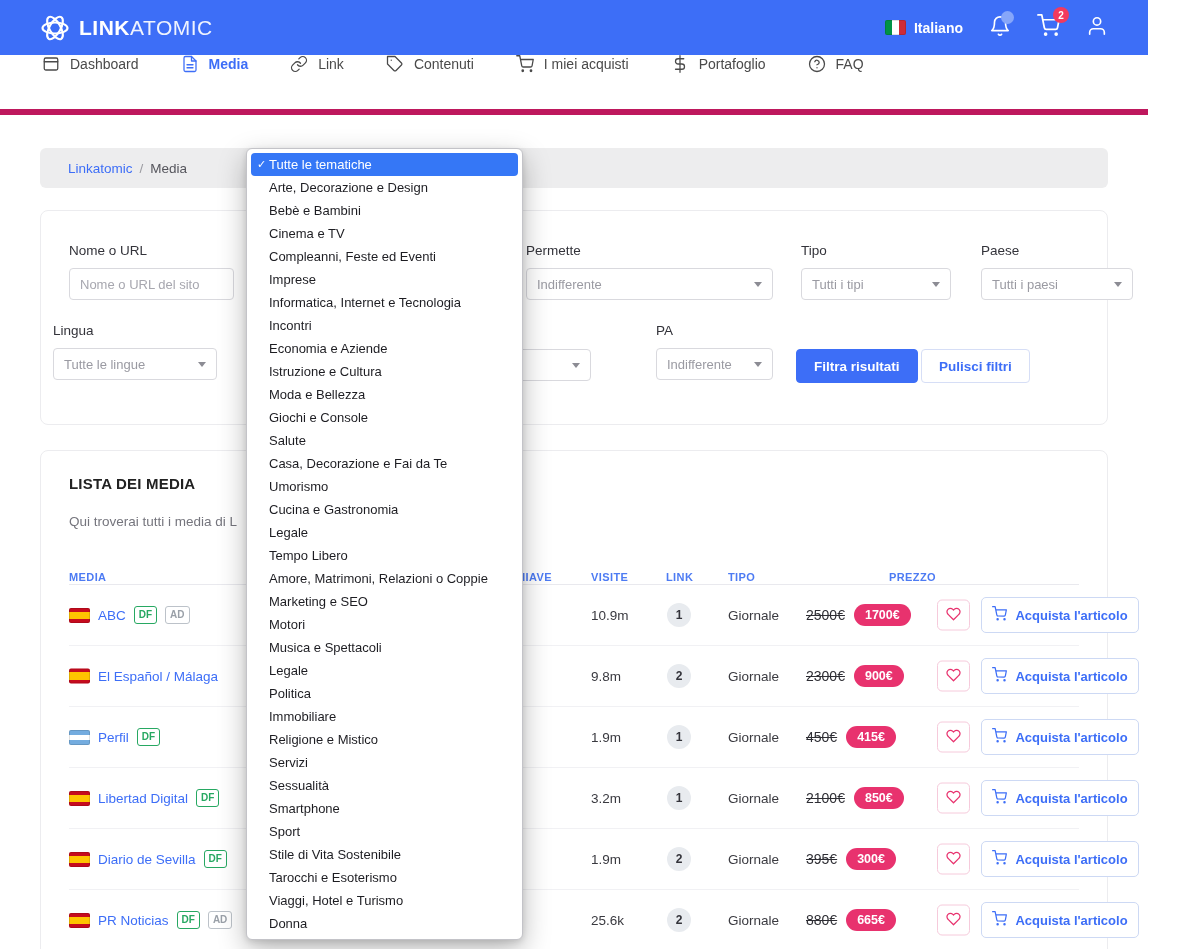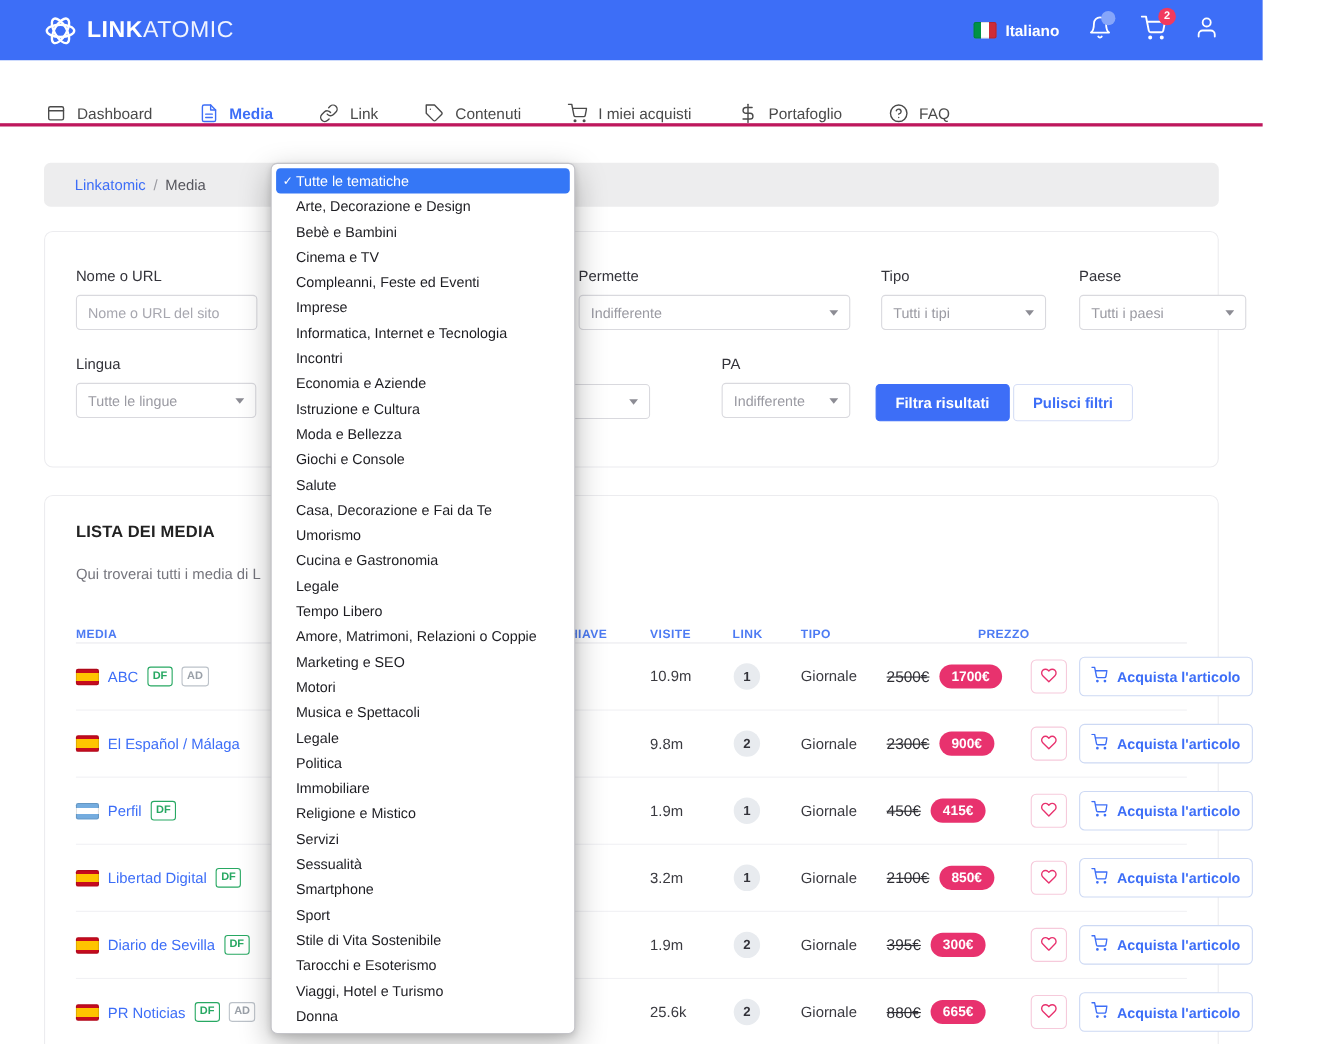--- a/index.html
+++ b/index.html
@@ -18,21 +18,21 @@
   .lang { display:flex; align-items:flex-start; gap:8px; color:#fff; font-size:14px; font-weight:700; cursor:pointer; }
   .flag { display:inline-block; width:21px; height:15px; border-radius:2px; box-shadow:0 0 0 1px rgba(0,0,0,.12) inset; }
   .flag-it { background:linear-gradient(to right,#009246 0 33%,#ffffff 33% 67%,#ce2b37 67% 100%); }
   .flag[data-flag="es"] { background:linear-gradient(to bottom,#c60b1e 0 25%,#ffc400 25% 75%,#c60b1e 75% 100%); }
   .flag[data-flag="ar"] { background:linear-gradient(to bottom,#74acdf 0 33%,#ffffff 33% 67%,#74acdf 67% 100%); }
   .icon-btn { position:relative; cursor:pointer; display:flex; align-items:center; }
   .bell-dot { position:absolute; top:-4px; right:-3px; width:13px; height:13px; border-radius:50%; background:#86a6fa; }
   .cart-badge { position:absolute; top:-7px; right:-9px; min-width:16px; height:16px; border-radius:8px; background:#f23a5e; color:#fff; font-size:10px; font-weight:700; display:flex; align-items:center; justify-content:center; padding:0 4px; }
 
   
-  .navbar { height:60px; border-bottom:3px solid #be185d; display:flex; align-items:flex-end; gap:42px; padding:0 42px; background:#fff; }
+  .navbar { height:60px; border-bottom:6px solid #be185d; display:flex; align-items:flex-start; gap:42px; padding:0 42px; background:#fff; }
   .nav-item { display:flex; align-items:center; gap:10px; color:#4a4a4a; font-size:14px; cursor:pointer; }
   .nav-item.active { color:#3d6ef7; font-weight:700; }
   .nav-ic { display:flex; }
 
   
   .content { padding:0 40px; }
   .breadcrumb { margin-top:33px; height:40px; background:#ededee; border-radius:6px; display:flex; align-items:center; padding:0 28px; font-size:13.5px; gap:7px; }
   .bc-root { color:#3d6ef7; cursor:pointer; }
   .bc-sep { color:#9a9aa0; }
   .bc-cur { color:#55555c; }
@@ -231,21 +231,21 @@
             <span class="chev"></span>
           </div>
       </div>
       <div class="fgroup" style="left:940px; top:32px; width:152px;">
         <span class="flabel">Paese</span>
         <div class="control">
             <span>Tutti i paesi</span>
             <span class="chev"></span>
           </div>
       </div>
-      <div class="fgroup" style="left:28px; top:112px; width:164px;">
+      <div class="fgroup" style="left:12px; top:112px; width:164px;">
         <span class="flabel">Lingua</span>
         <div class="control">
             <span>Tutte le lingue</span>
             <span class="chev"></span>
           </div>
       </div>
       <div class="fgroup" style="left:388px; top:138px; width:162px;">
         <div class="control">
             <span></span>
             <span class="chev"></span>

